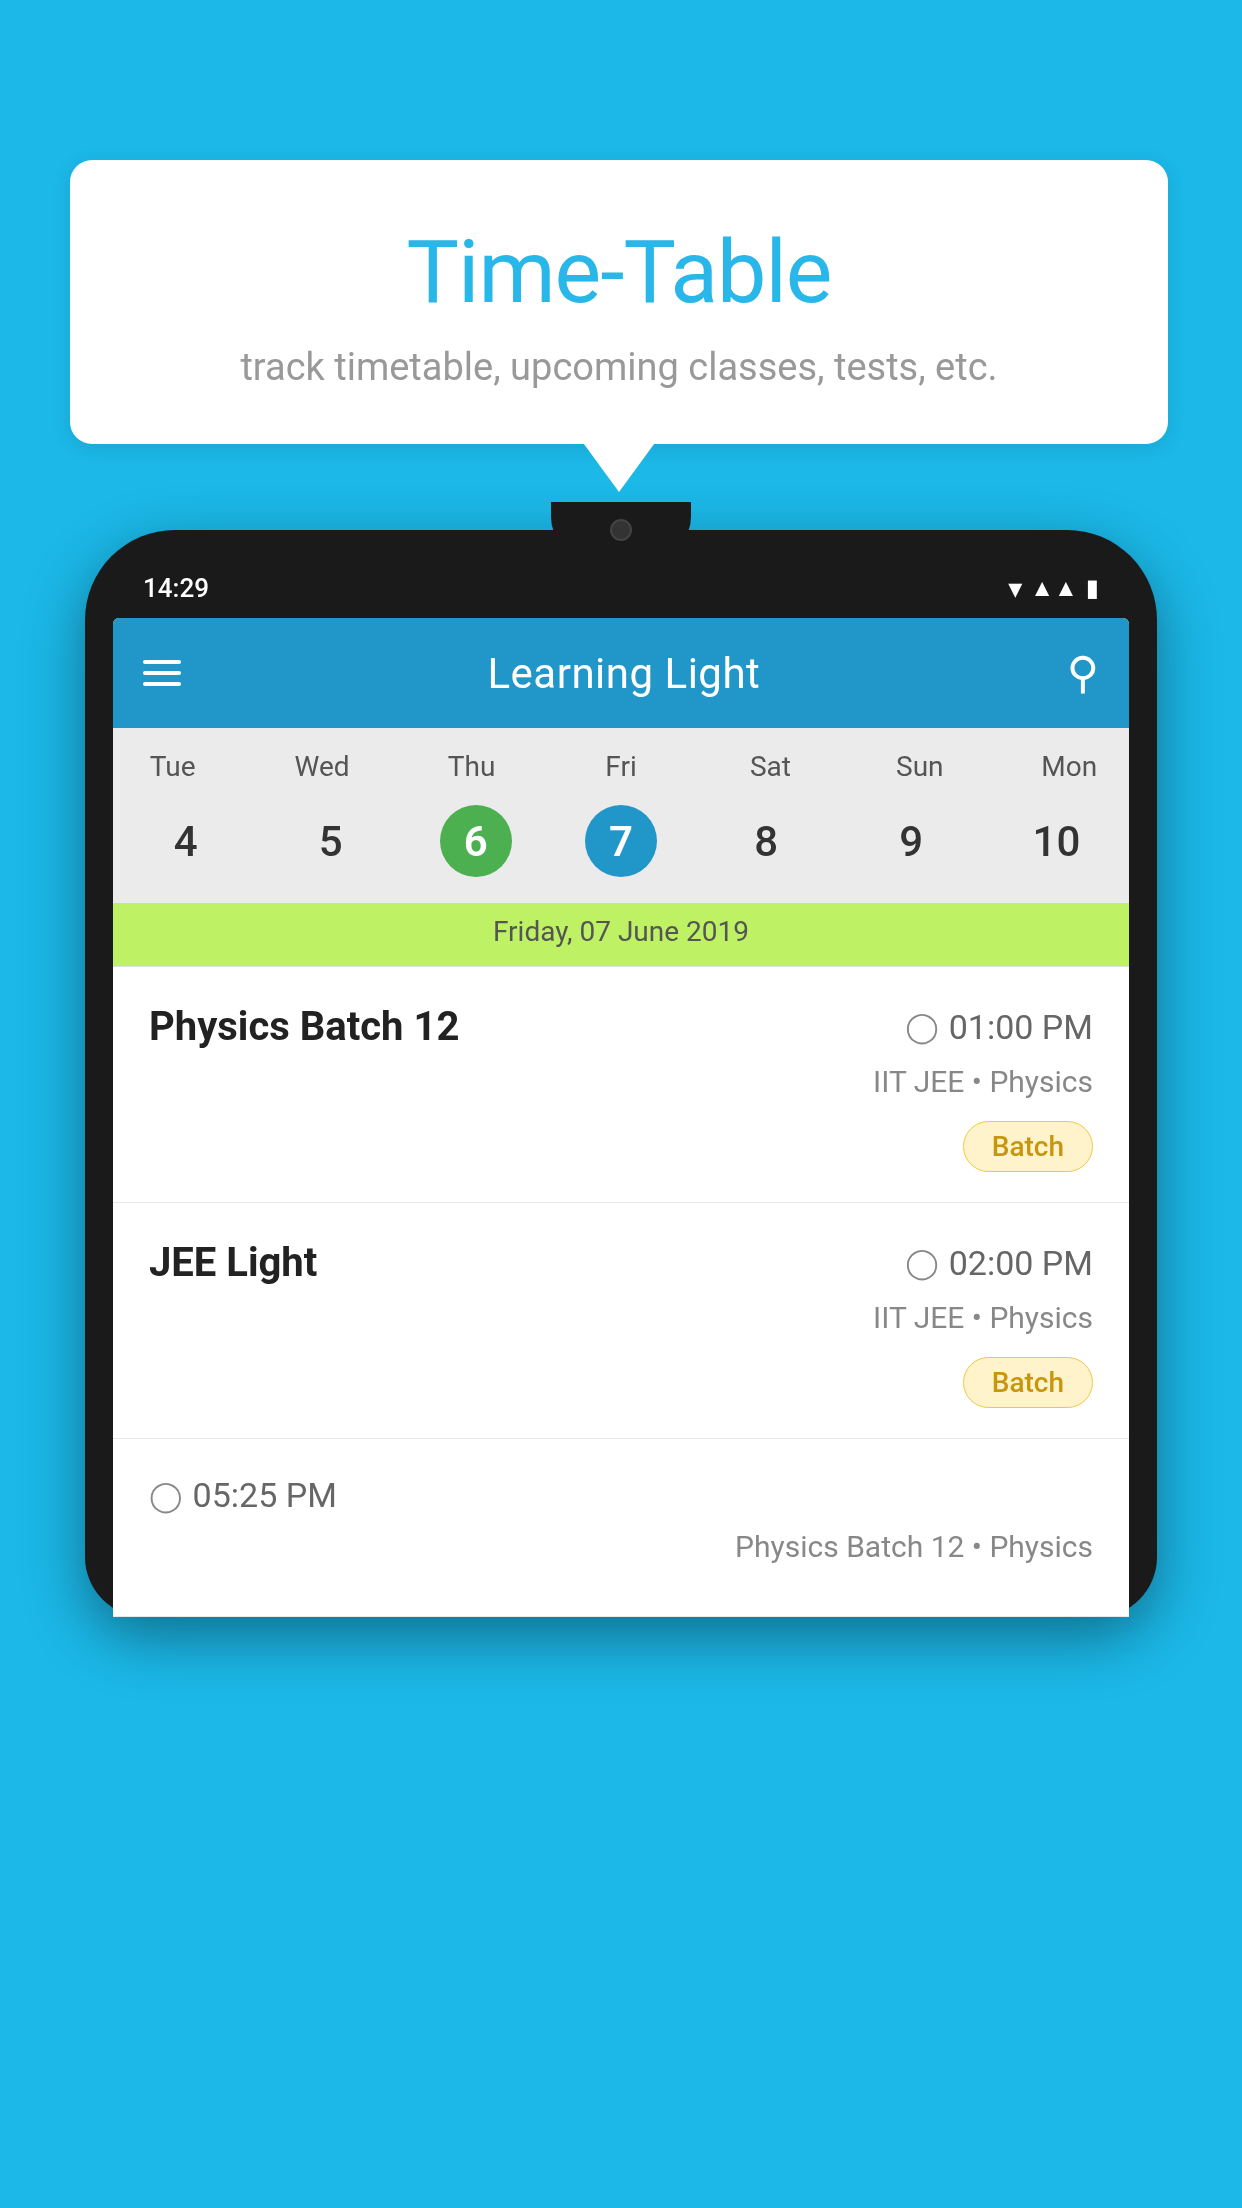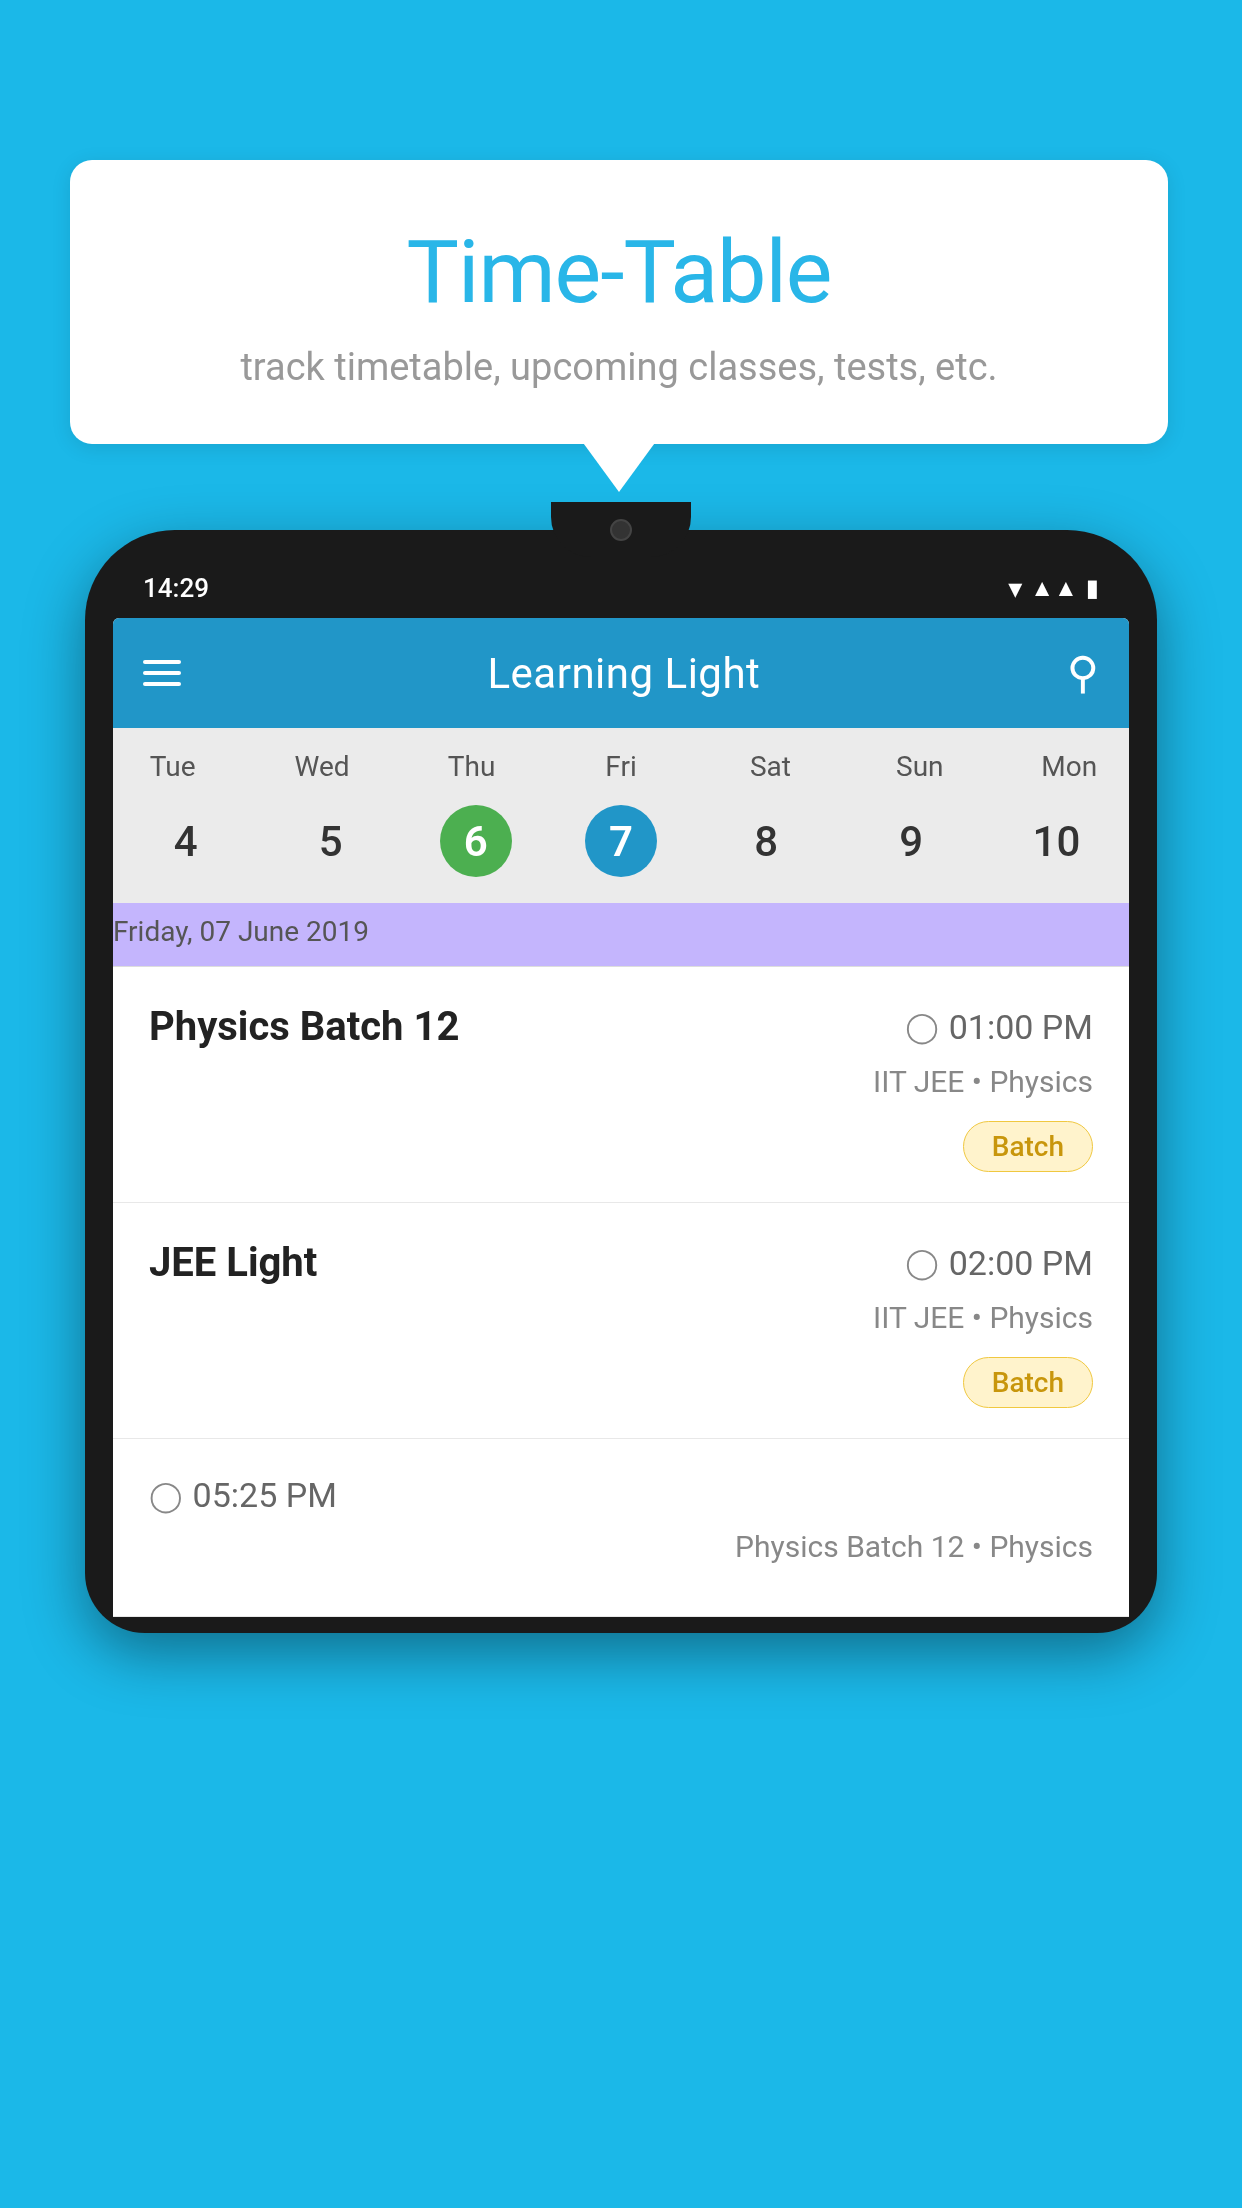--- a/index.html
+++ b/index.html
@@ -63,21 +63,21 @@
       position: absolute;
       top: 530px;
       left: 85px;
       right: 85px;
       bottom: 0;
     }
 
     .phone-outer {
       background: #1a1a1a;
       border-radius: 90px 90px 60px 60px;
-      padding: 28px 28px 16px;
+      padding: 28px 28px 0;
       width: 100%;
       position: relative;
       box-shadow: 0 20px 60px rgba(0,0,0,0.4);
     }
 
     
     .phone-top-bar {
       display: flex;
       align-items: center;
       justify-content: space-between;
@@ -222,24 +222,25 @@
       background: #4CAF50;
       color: white;
     }
 
     .day-circle.blue {
       background: #2196C8;
       color: white;
     }
 
     .selected-date-label {
+      text-align: center;
       padding: 12px 0 18px;
       font-size: 28px;
       color: #555;
-      background: #c4b5fd;
+      background: #bef264;
       border-bottom: 1px solid #ddd;
     }
 
     
     .schedule-list {
       background: white;
       text-align: right;
     }
 
     .schedule-item {

